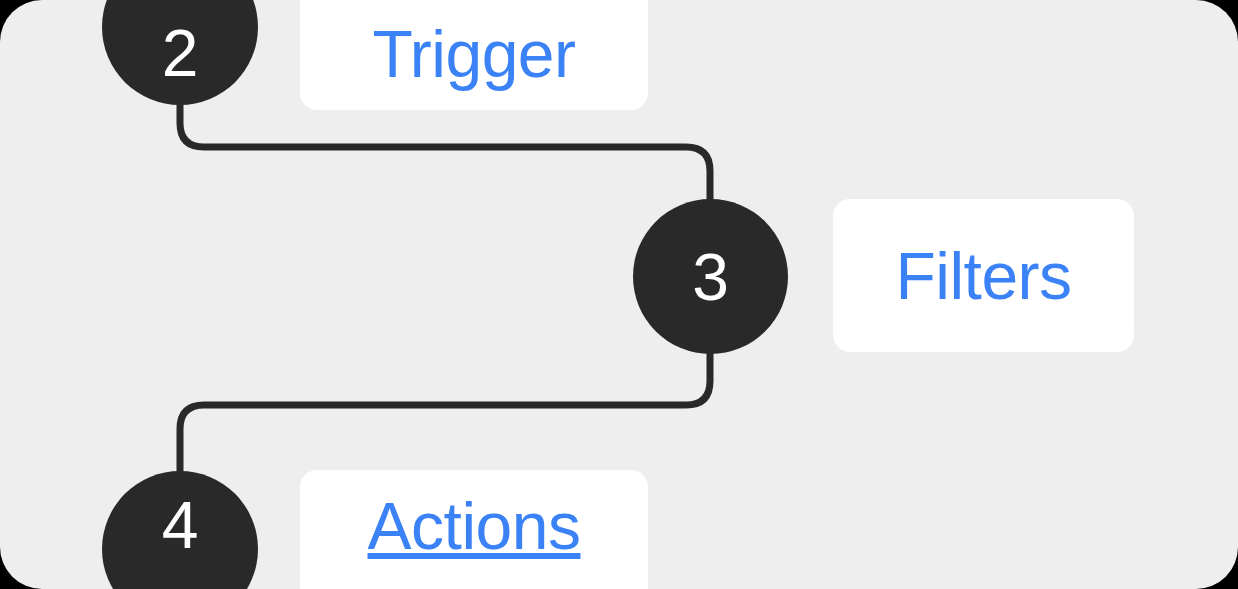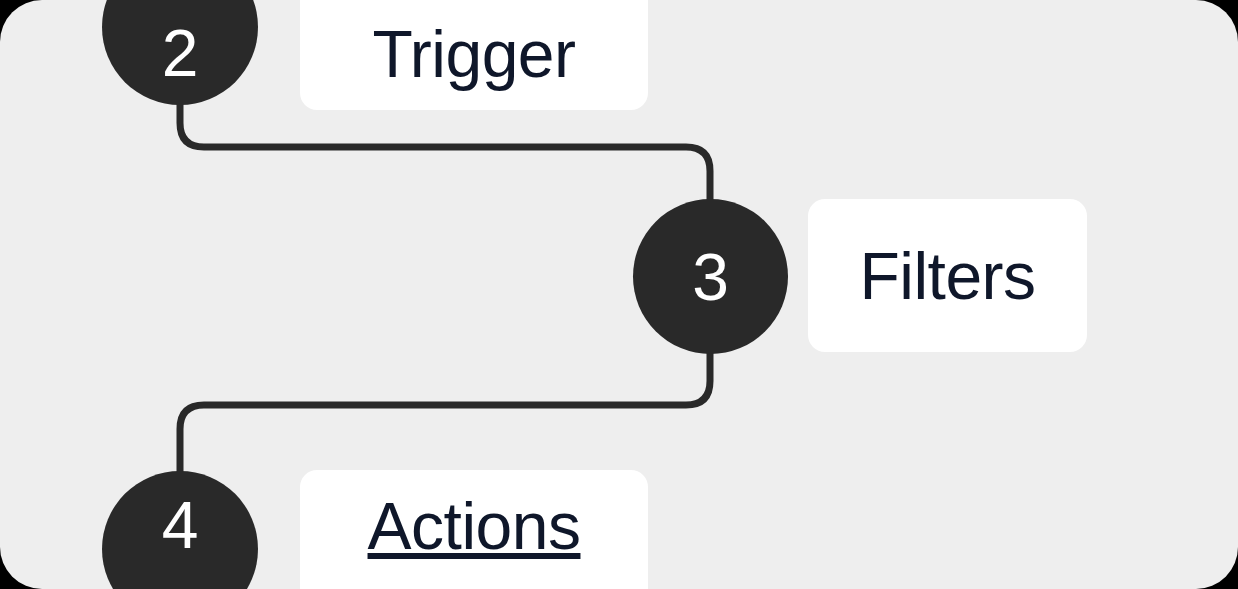--- a/index.html
+++ b/index.html
@@ -89,42 +89,42 @@
   .step-card {
     position: absolute;
     background: #ffffff;
     border-radius: 17px;
     display: flex;
     align-items: center;
     justify-content: center;
     box-sizing: border-box;
   }
   .step-card .card-label {
-    color: #0f172a;
+    color: #3b82f6;
     font-family: "Liberation Sans", sans-serif;
     font-weight: 400;
     font-size: 66px;
     line-height: 1;
     letter-spacing: -0.5px;
     white-space: nowrap;
     user-select: none;
   }
 
   #card-trigger {
     left: 300px;
     top: -42px;
     width: 348px;
     height: 152px;
   }
   #card-trigger .card-label { transform: translateY(20px); }
 
   #card-filters {
-    left: 808px;
+    left: 833px;
     top: 199px;
-    width: 279px;
+    width: 301px;
     height: 153px;
     justify-content: center;
   }
 
   #card-actions {
     left: 300px;
     top: 470px;
     width: 348px;
     height: 152px;
   }

